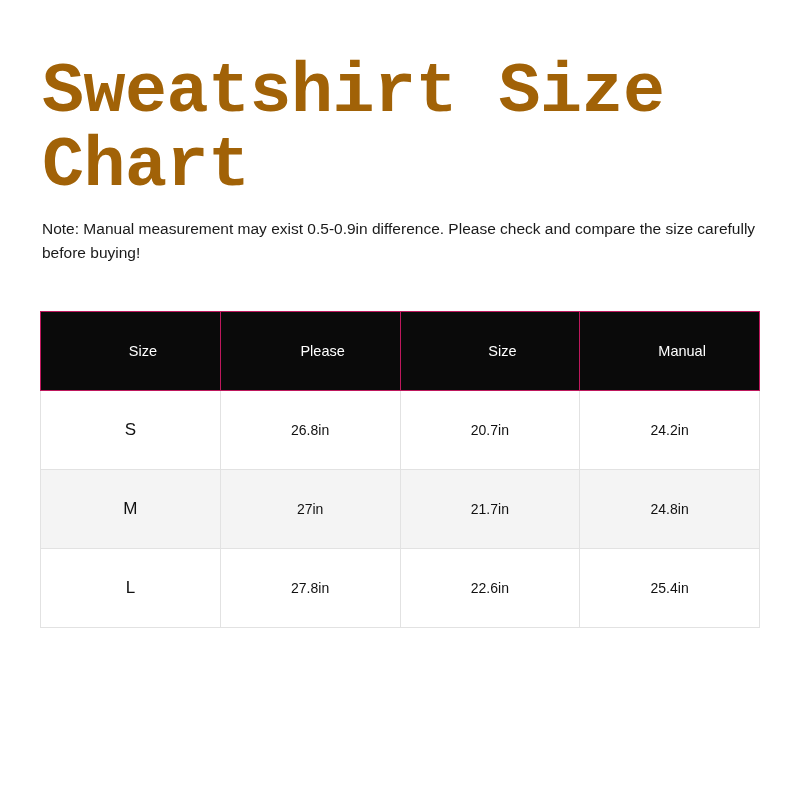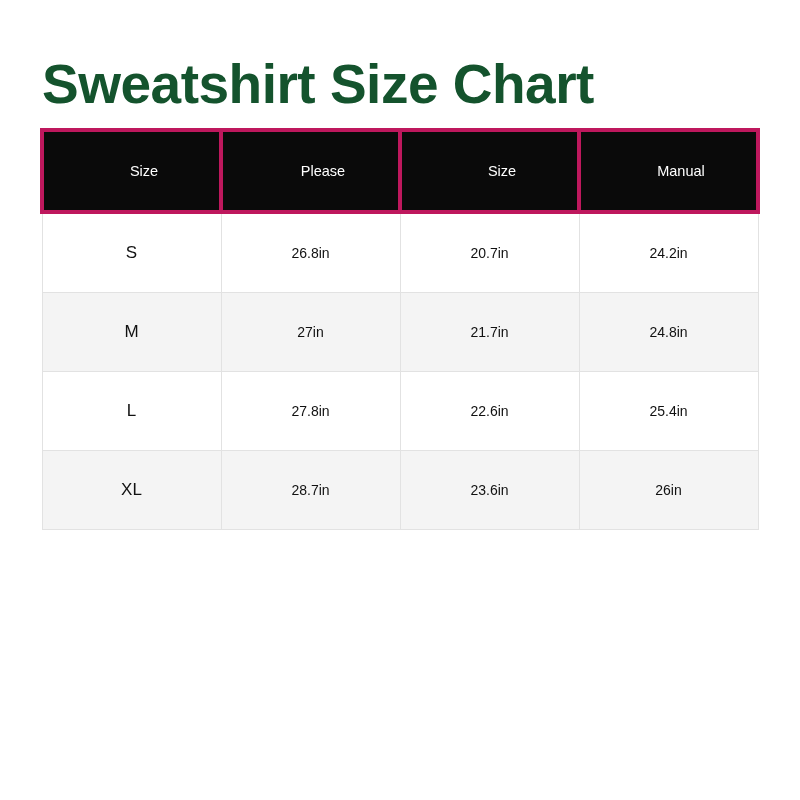--- a/index.html
+++ b/index.html
@@ -14,27 +14,27 @@
     color: #111111;
     overflow: hidden;
   }
   .page {
     width: 800px;
     height: 800px;
     box-sizing: border-box;
     padding: 56px 40px 0 40px;
   }
   .title {
-    font-family: Liberation Sans, sans-serif;
+    font-family: Liberation Mono, monospace;
     font-weight: bold;
-    font-size: 55px;
+    font-size: 70px;
     line-height: 1.05;
     letter-spacing: -0.5px;
     margin: 0 0 14px 2px;
-    color: #14532d;
+    color: #a16207;
   }
   .note {
     font-size: 15.5px;
     line-height: 1.55;
     color: #1a1a1a;
     margin: 0 0 46px 2px;
     max-width: 730px;
   }
   table.size-chart {
     border-collapse: collapse;
@@ -47,21 +47,21 @@
     border: 1px solid #e2e2e2;
     text-align: center;
     vertical-align: middle;
   }
   table.size-chart thead th {
     background: #0a0a0a;
     color: #ffffff;
     font-size: 14.5px;
     font-weight: normal;
     height: 76px;
-    border: 4px solid #be185d;
+    border: 1px solid #be185d;
     padding-left: 26px;
   }
   table.size-chart tbody td {
     height: 76px;
     font-size: 14px;
     color: #111111;
   }
   table.size-chart tbody td.size-cell {
     font-size: 17px;
   }
@@ -72,20 +72,21 @@
     border-left: 1px solid #e2e2e2;
   }
 </style>
 </head>
 <body>
 
 <div class="page">
 
   <h1 class="title">Sweatshirt Size Chart</h1>
 
+  <p class="note">Note: Manual measurement may exist 0.5-0.9in difference. Please check and compare the size carefully before buying!</p>
 
   <table class="size-chart">
     <thead>
       <tr>
         <th>Size</th>
         <th>Please</th>
         <th>Size</th>
         <th>Manual</th>
       </tr>
     </thead>
@@ -101,22 +102,16 @@
         <td>27in</td>
         <td>21.7in</td>
         <td>24.8in</td>
       </tr>
       <tr>
         <td class="size-cell">L</td>
         <td>27.8in</td>
         <td>22.6in</td>
         <td>25.4in</td>
       </tr>
-      <tr class="alt">
-        <td class="size-cell">XL</td>
-        <td>28.7in</td>
-        <td>23.6in</td>
-        <td>26in</td>
-      </tr>
     </tbody>
   </table>
 
 </div>
 
 </body></html>

